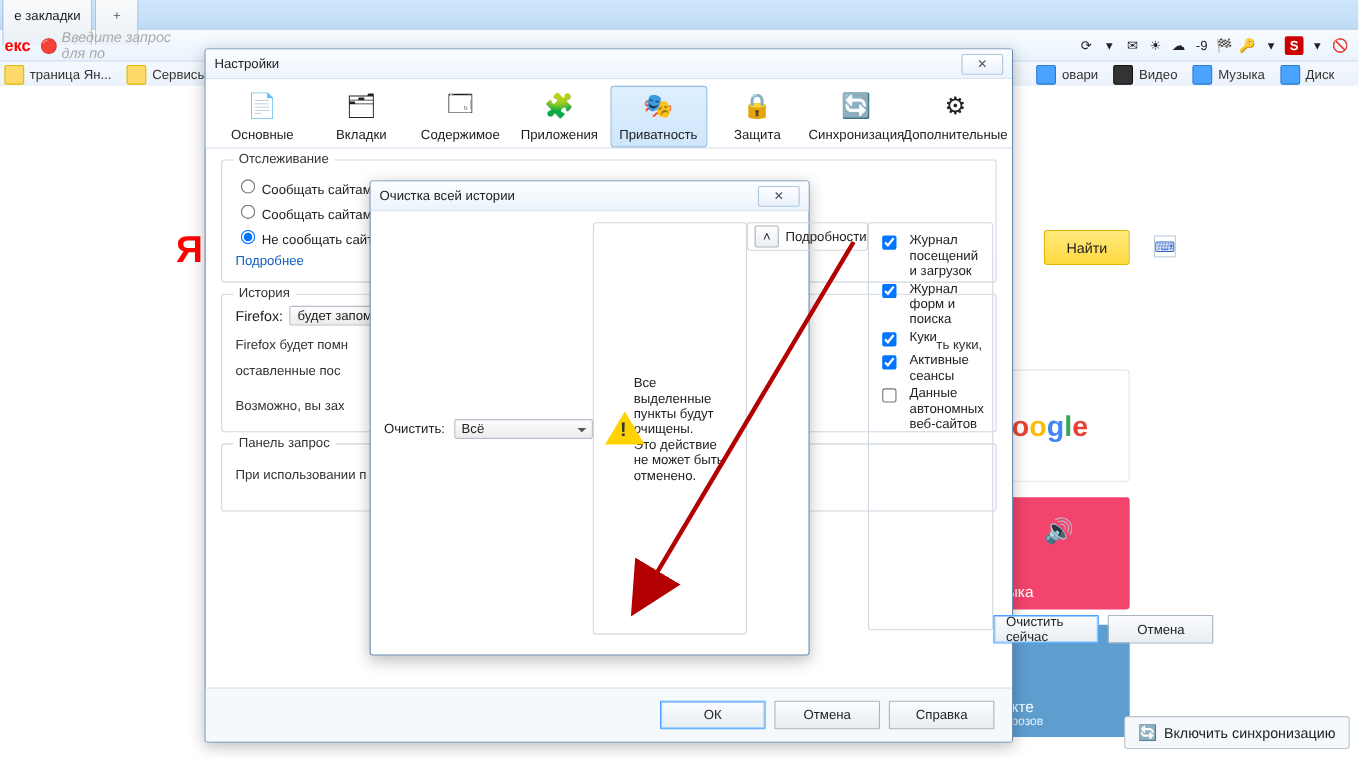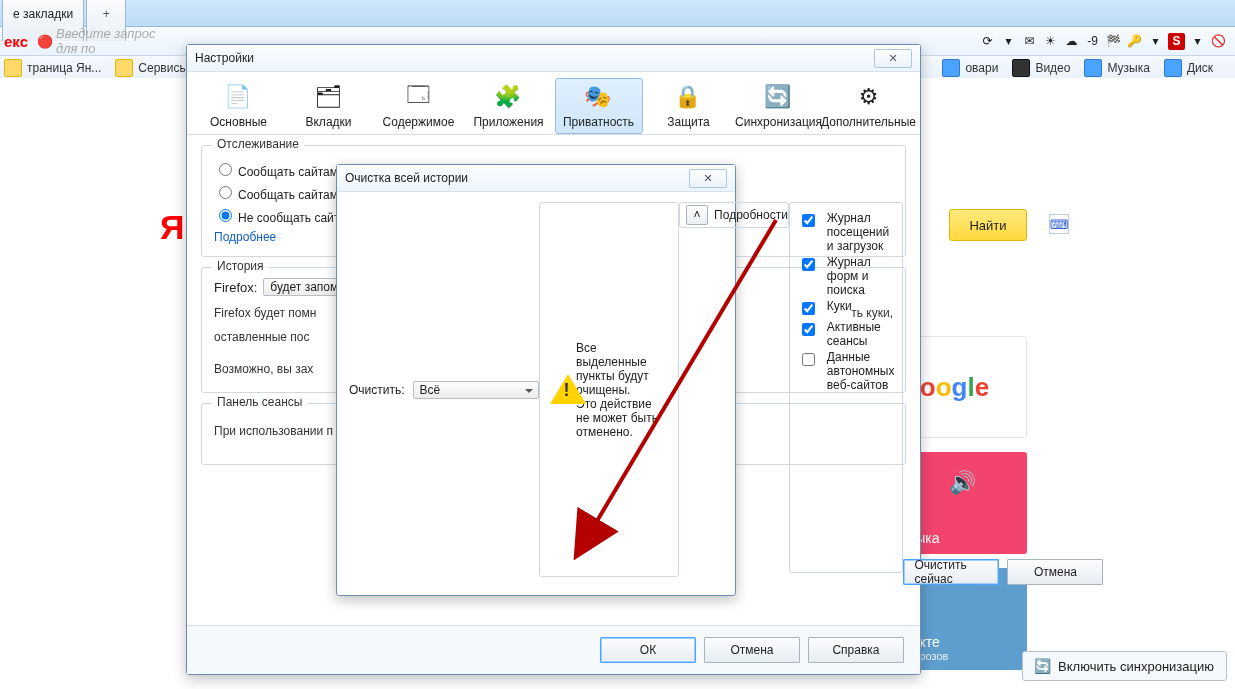--- a/index.html
+++ b/index.html
@@ -222,21 +222,21 @@
         </div>
         <div class="hint">
           <span>Firefox будет помн</span>
           <span style="float:right">ть куки,</span>
         </div>
         <div class="hint">оставленные пос</div>
         <div class="hint" style="margin-top:18px">Возможно, вы зах</div>
       </div>
 
       <div class="group">
-        <span class="grouplegend">Панель сеансы</span>
+        <span class="grouplegend">Панель запрос</span>
         <div class="hint">При использовании п</div>
         <div style="height:10px"></div>
       </div>
     </div>
     <div class="footer">
       <span class="btn primary">ОК</span>
       <span class="btn">Отмена</span>
       <span class="btn">Справка</span>
     </div>
   </div>

